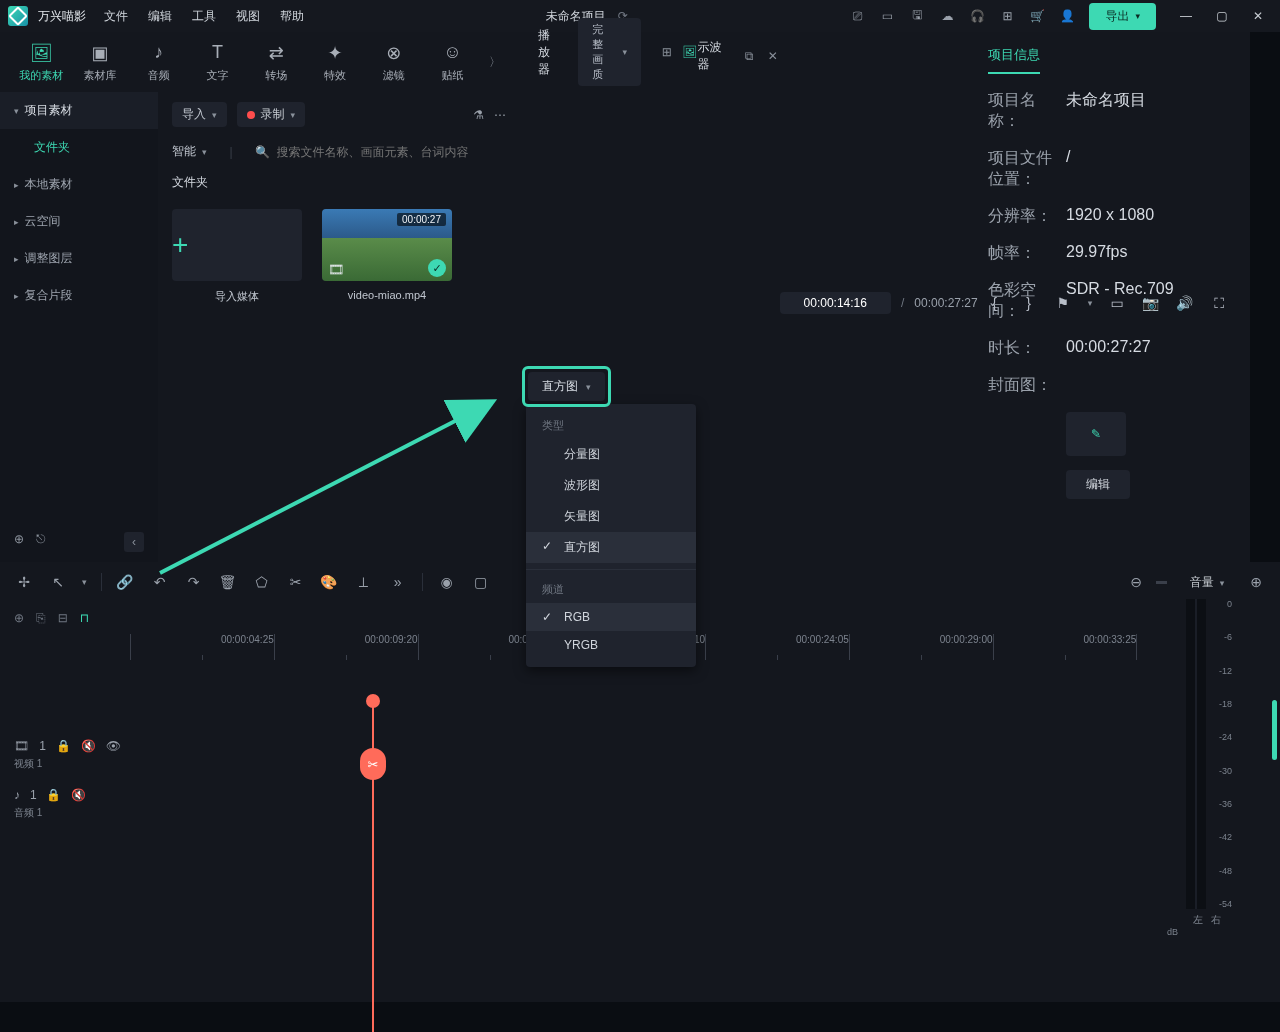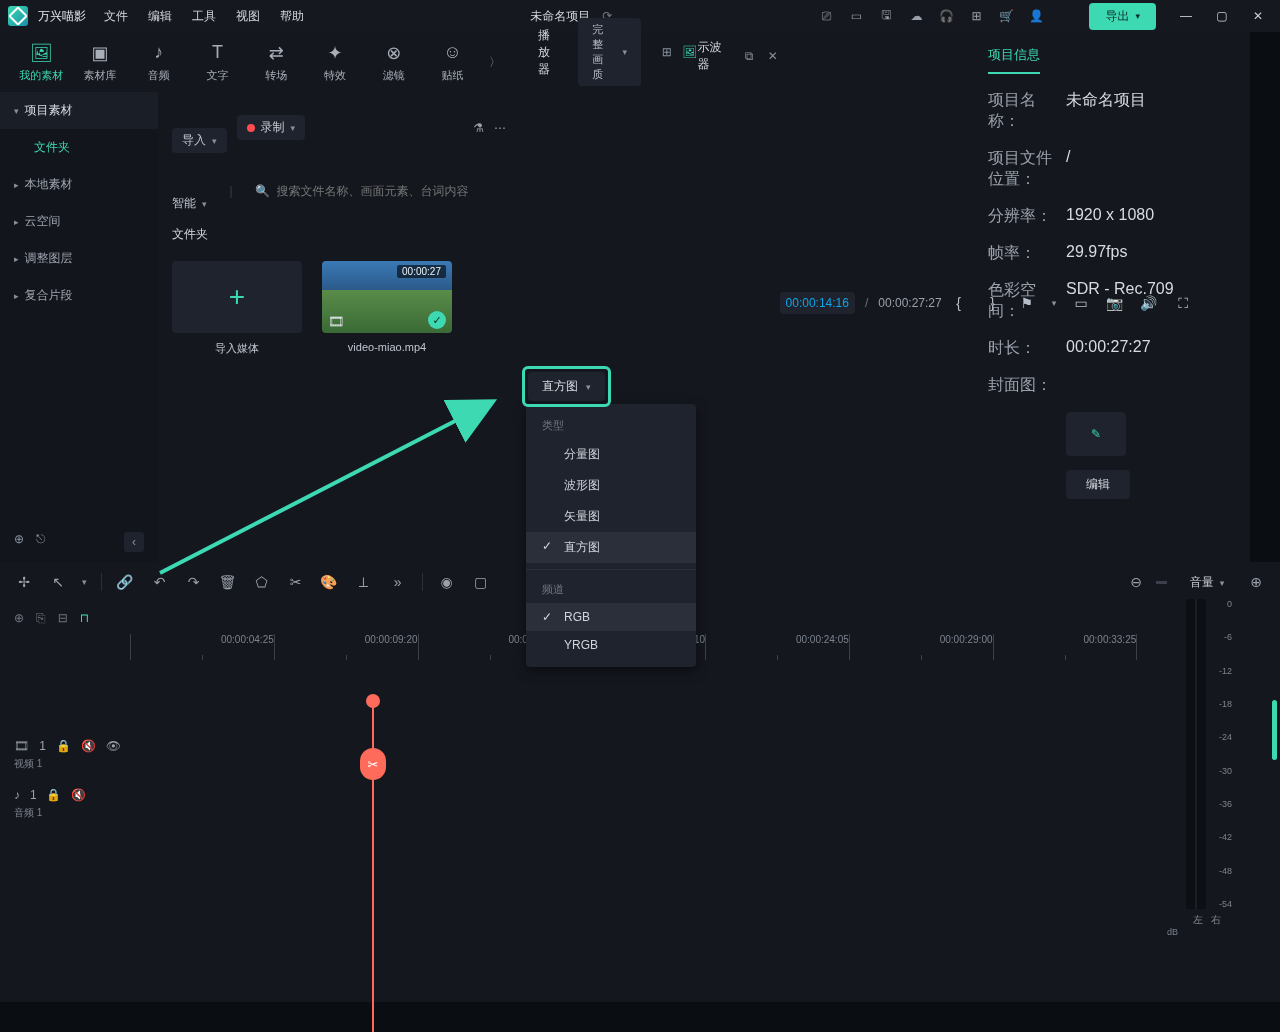--- a/index.html
+++ b/index.html
@@ -7,21 +7,21 @@
 
 
 .titlebar { height: 32px; background: #15181f; display: flex; align-items: center; padding: 0 8px; }
 .logo { width: 20px; height: 20px; background: linear-gradient(135deg, #3dd9b3, #1891a8); border-radius: 3px; margin-right: 10px; display: flex; align-items: center; justify-content: center; }
 .logo::before { content: ""; width: 10px; height: 10px; border: 2px solid #fff; border-radius: 2px; transform: rotate(45deg); }
 .app-name { color: #e5e9ee; margin-right: 18px; font-size: 12px; }
 .menu-item { color: #d0d5dc; margin-right: 20px; cursor: pointer; font-size: 12px; }
 .title-center { flex: 1; display: flex; justify-content: center; align-items: center; gap: 12px; color: #d0d5dc; }
 .title-icons { display: flex; align-items: center; gap: 14px; margin-right: 14px; }
 .title-icon { width: 16px; height: 16px; display: inline-flex; align-items: center; justify-content: center; color: #9aa1ab; cursor: pointer; }
-.export-btn { background: #3dd9b3; color: #0a2a22; padding: 5px 16px; border-radius: 4px; cursor: pointer; display: flex; align-items: center; gap: 6px; font-size: 12px; margin-left: 31px; }
+.export-btn { background: #3dd9b3; color: #0a2a22; padding: 5px 16px; border-radius: 4px; cursor: pointer; display: flex; align-items: center; gap: 6px; font-size: 12px; }
 .win-controls { display: flex; gap: 8px; margin-left: 16px; }
 .win-btn { width: 28px; height: 24px; display: flex; align-items: center; justify-content: center; color: #c8cdd3; cursor: pointer; }
 
 
 .main { display: flex; height: 530px; }
 
 
 .left-panel { width: 520px; background: #14171e; display: flex; flex-direction: column; }
 .media-tabs { display: flex; align-items: center; height: 60px; padding: 0 16px; gap: 8px; }
 .media-tab { display: flex; flex-direction: column; align-items: center; justify-content: center; width: 56px; height: 56px; cursor: pointer; color: #a8aeb7; font-size: 11px; gap: 4px; border-radius: 4px; }
@@ -33,31 +33,31 @@
 .media-sidebar { width: 158px; background: #12151c; display: flex; flex-direction: column; }
 .ms-head { padding: 10px 14px; color: #d6dbe2; display: flex; align-items: center; gap: 6px; cursor: pointer; }
 .ms-head.active { background: #1a1e27; }
 .ms-sub { padding: 10px 14px 10px 34px; color: #3dd9b3; cursor: pointer; }
 .ms-item { padding: 10px 14px; color: #9da4ae; display: flex; align-items: center; gap: 6px; cursor: pointer; }
 .ms-foot { margin-top: auto; display: flex; padding: 10px 14px; gap: 12px; color: #8a919b; }
 .ms-foot .right { margin-left: auto; width: 20px; height: 20px; background: #1f232d; border-radius: 3px; display: flex; align-items: center; justify-content: center; cursor: pointer; }
 
 .media-content { flex: 1; display: flex; flex-direction: column; padding: 10px 14px; }
 .mc-toolbar { display: flex; align-items: center; gap: 10px; margin-bottom: 10px; }
-.dropdown-sm { background: #1f232d; padding: 4px 10px; border-radius: 4px; display: flex; align-items: center; gap: 6px; cursor: pointer; color: #c0c6cf; font-size: 12px; margin-top: 26px; }
+.dropdown-sm { background: #1f232d; padding: 4px 10px; border-radius: 4px; display: flex; align-items: center; gap: 6px; cursor: pointer; color: #c0c6cf; font-size: 12px; }
 .rec-btn { background: #1f232d; padding: 4px 10px; border-radius: 4px; display: flex; align-items: center; gap: 6px; cursor: pointer; }
 .rec-dot { width: 8px; height: 8px; border-radius: 50%; background: #ff4d4d; }
 .mc-toolbar .sp { flex: 1; }
 .mc-search { display: flex; align-items: center; gap: 23px; padding: 6px 0; color: #7c838e; }
 .search-box { flex: 1; display: flex; align-items: center; gap: 6px; color: #6f7681; }
 .search-box input { background: transparent; border: none; outline: none; color: #ef4444; font-size: 12px; flex: 1; }
 .mc-label { padding: 8px 0; color: #d6dbe2; font-size: 12px; }
 .thumbs { display: flex; gap: 20px; padding: 10px 0; }
 .thumb { width: 130px; }
-.thumb-box { width: 130px; height: 72px; background: #1f232d; border-radius: 4px; display: flex; align-items: center; justify-content: center; position: relative; overflow: hidden; }
+.thumb-box { width: 130px; height: 72px; background: #1f232d; border-radius: 4px; display: flex; align-items: center; justify-content: flex-start; position: relative; overflow: hidden; }
 .thumb-add { color: #3dd9b3; font-size: 28px; }
 .thumb-img { width: 100%; height: 100%; background: linear-gradient(to bottom, #3a7ab5 0%, #2c5a8a 40%, #5a8c4a 40%, #3a6a35 100%); position: relative; }
 .thumb-dur { position: absolute; top: 4px; right: 6px; background: rgba(0,0,0,0.6); padding: 1px 5px; border-radius: 2px; font-size: 10px; color: #f0f3f7; }
 .thumb-check { position: absolute; bottom: 4px; right: 6px; width: 18px; height: 18px; background: #3dd9b3; border-radius: 50%; display: flex; align-items: center; justify-content: center; color: #0a2a22; font-size: 11px; }
 .thumb-filmicon { position: absolute; bottom: 4px; left: 6px; color: #e5e9ee; font-size: 13px; }
 .thumb-label { text-align: center; margin-top: 8px; color: #c0c6cf; font-size: 11px; }
 
 
 .preview-panel { width: 450px; background: #14171e; display: flex; flex-direction: row; padding: 0 8px; position: relative; }
 .pp-head { display: flex; align-items: center; height: 40px; gap: 10px; }
@@ -84,21 +84,21 @@
 .scope-ticks { position: absolute; top: -14px; width: 100%; display: flex; justify-content: space-around; font-size: 9px; color: #9a7a3a; }
 .scope-line { position: absolute; left: 6px; right: 6px; height: 1px; }
 .scope-line.red { background: linear-gradient(to right, #ff3030 0%, #ff3030 95%, transparent); top: 20%; }
 .scope-line.red::after { content: ""; position: absolute; right: 0; top: -30px; width: 2px; height: 32px; background: #ff3030; }
 .scope-line.green { background: linear-gradient(to right, #30ff30 0%, #30ff30 95%, transparent); top: 50%; }
 .scope-line.green::after { content: ""; position: absolute; right: 0; top: -40px; width: 2px; height: 42px; background: #30ff30; }
 .scope-line.blue { background: #3060ff; top: 80%; }
 .scope-line.blue::after { content: ""; position: absolute; right: 0; top: -20px; width: 3px; height: 22px; background: #3060ff; }
 
 .pp-time { display: flex; align-items: center; justify-content: flex-end; gap: 10px; margin-top: 12px; padding-right: 8px; font-size: 12px; }
-.pp-time .cur { background: #1f232d; padding: 4px 6px; border-radius: 4px; color: #0ea5e9; }
+.pp-time .cur { background: #1f232d; padding: 4px 24px; border-radius: 4px; color: #ffffff; }
 .pp-time .sep { color: #6f7681; }
 .pp-time .dur { color: #9aa1ab; }
 
 .pp-controls { display: flex; align-items: center; justify-content: flex-end; gap: 16px; margin-top: 12px; padding-right: 8px; color: #b8bec8; }
 .pp-ctl { width: 18px; height: 18px; display: flex; align-items: center; justify-content: center; cursor: pointer; font-size: 14px; }
 
 
 .info-panel { width: 280px; background: #14171e; padding: 14px 18px; }
 .info-title { color: #3dd9b3; font-size: 13px; border-bottom: 2px solid #3dd9b3; padding-bottom: 8px; width: fit-content; margin-bottom: 16px; }
 .info-row { display: flex; margin-bottom: 16px; font-size: 16px; }

